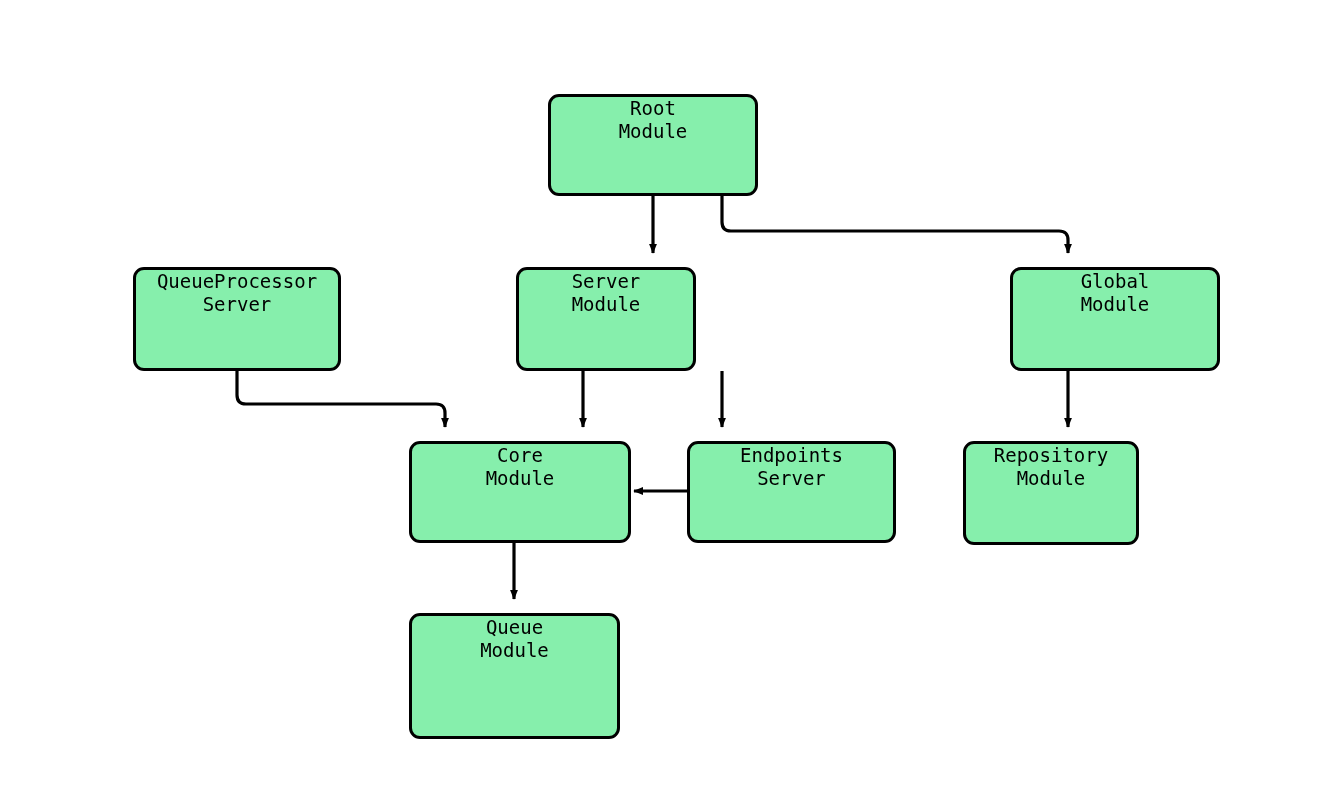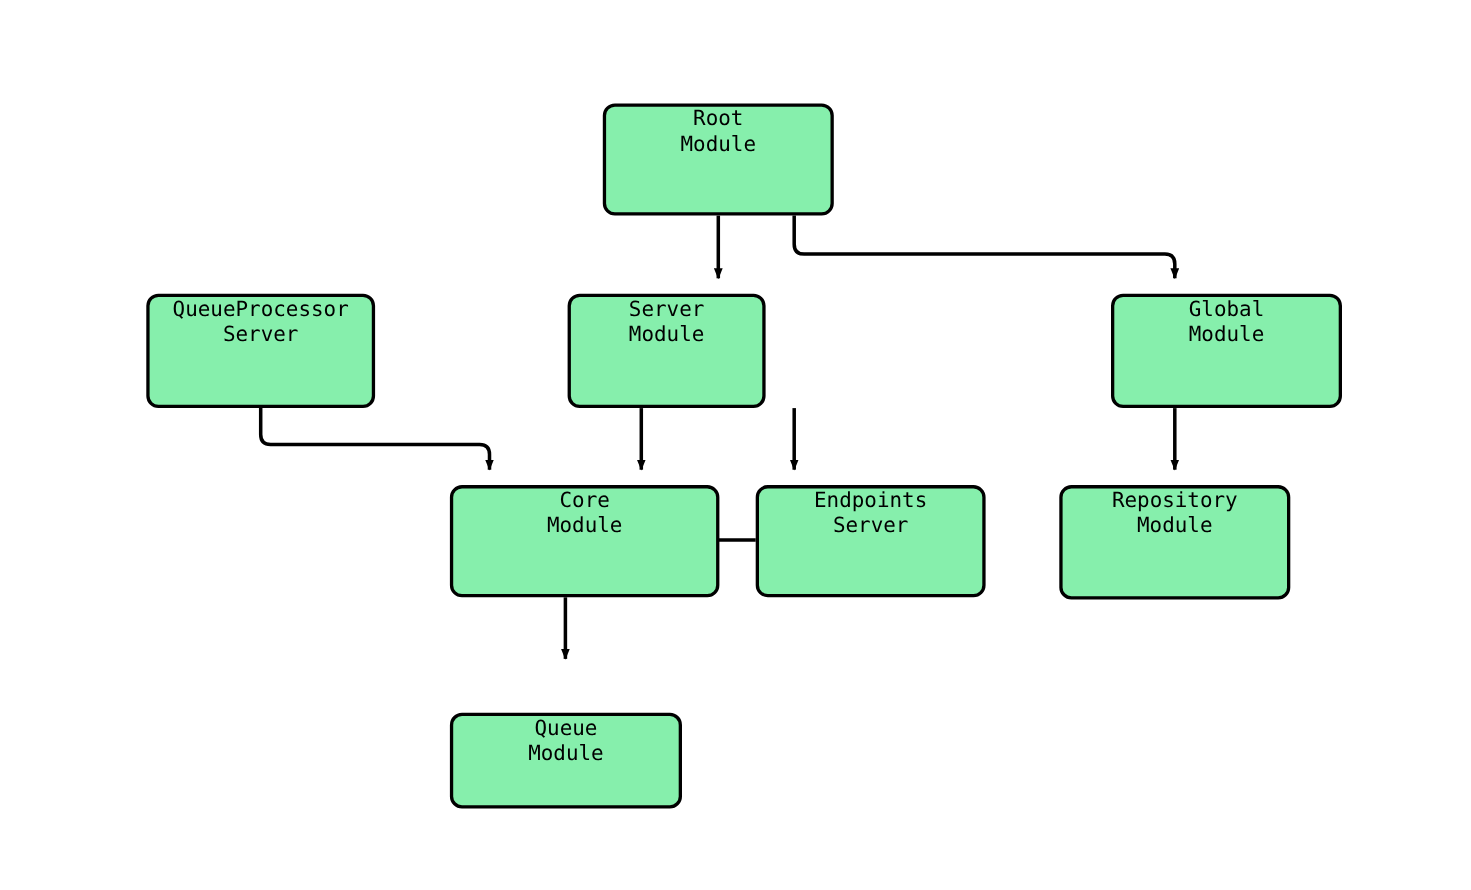--- a/index.html
+++ b/index.html
@@ -98,33 +98,33 @@
   <div class="node" style="left:516px; top:267px; width:180px; height:104px;">
     <div class="node-label">Server
 Module</div>
   </div>
 
   <div class="node" style="left:1010px; top:267px; width:210px; height:104px;">
     <div class="node-label">Global
 Module</div>
   </div>
 
-  <div class="node" style="left:409px; top:441px; width:245px; height:102px;">
+  <div class="node" style="left:409px; top:441px; width:222px; height:102px;">
     <div class="node-label">Core
 Module</div>
   </div>
 
   <div class="node" style="left:687px; top:441px; width:209px; height:102px;">
     <div class="node-label">Endpoints
 Server</div>
   </div>
 
-  <div class="node" style="left:963px; top:441px; width:210px; height:104px;">
+  <div class="node" style="left:963px; top:441px; width:176px; height:104px;">
     <div class="node-label">Repository
 Module</div>
   </div>
 
-  <div class="node" style="left:409px; top:648px; width:211px; height:87px;">
+  <div class="node" style="left:409px; top:613px; width:211px; height:126px;">
     <div class="node-label">Queue
 Module</div>
   </div>
 
 </div>
 
 </body></html>

